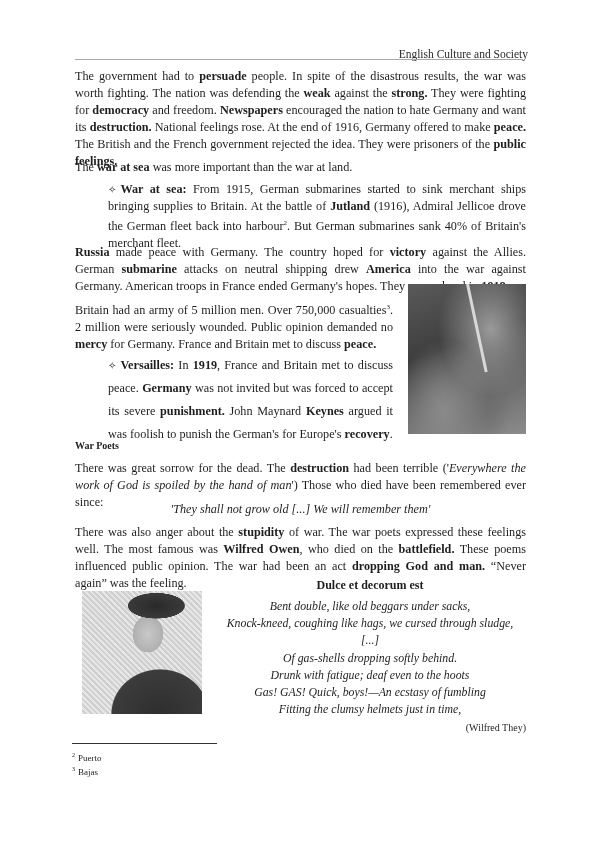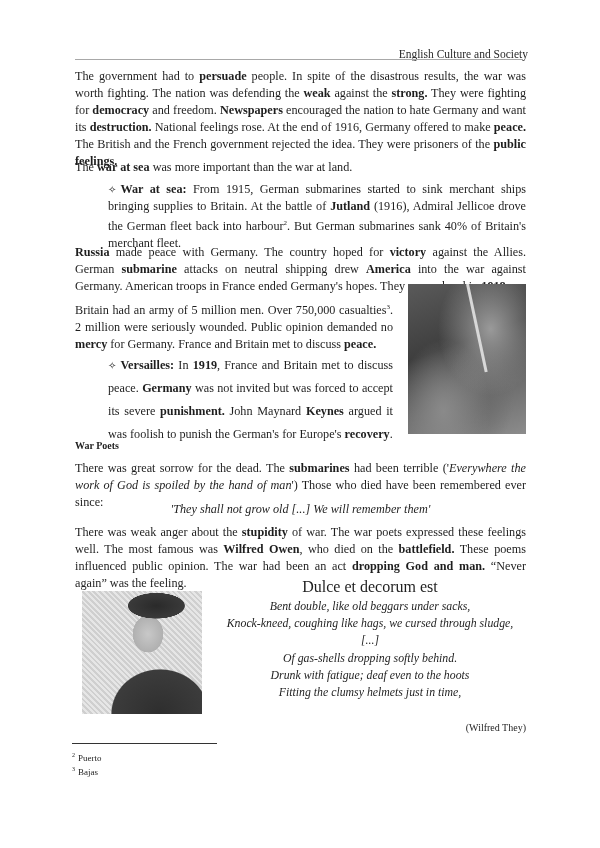--- a/index.html
+++ b/index.html
@@ -44,21 +44,21 @@
       position: absolute; left: 75px; top: 440px; font-size: 10px; font-weight: bold;
     }
     .p5 { top: 460px; }
     .quote-line {
       position: absolute; left: 75px; top: 502px; width: 451px; text-align: center;
       font-size: 12.2px; font-style: italic;
     }
     .p6 { top: 524px; }
     .poem-title {
       position: absolute; left: 200px; top: 578px; width: 340px; text-align: center;
-      font-size: 16px; font-weight: normal;
+      font-size: 12px; font-weight: bold;
     }
     .poem {
       position: absolute; left: 200px; top: 598px; width: 340px; text-align: center;
       font-size: 11.8px; line-height: 17.2px; font-style: italic;
     }
     .poem div { white-space: nowrap; }
     .attribution {
       position: absolute; right: 74px; top: 722px; font-size: 10px;
     }
     .photo-owen {
@@ -90,31 +90,32 @@
   <span class="diamond">✧</span><span><b>War at sea:</b><span> From 1915, German submarines started to sink merchant ships bringing supplies to Britain. At the battle of </span><b>Jutland</b><span> (1916), Admiral Jellicoe drove the German fleet back into harbour</span><sup class="ref">2</sup><span>. But German submarines sank 40% of Britain's merchant fleet.</span></span>
 </div>
 <div class="body-text p3"><b>Russia</b><span> made peace with Germany. The country hoped for </span><b>victory</b><span> against the Allies. German </span><b>submarine</b><span> attacks on neutral shipping drew </span><b>America</b><span> into the war against Germany. American troops in France ended Germany's hopes. They surrendered in </span><b>1918.</b></div>
 <div class="body-text p4"><span>Britain had an army of 5 million men. Over 750,000 casualties</span><sup class="ref">3</sup><span>. 2 million were seriously wounded. Public opinion demanded no </span><b>mercy</b><span> for Germany. France and Britain met to discuss </span><b>peace.</b></div>
 <div class="bullet2">
   <span class="diamond">✧</span><span><b>Versailles:</b><span> In </span><b>1919</b><span>, France and Britain met to discuss peace. </span><b>Germany</b><span> was not invited but was forced to accept its severe </span><b>punishment.</b><span> John Maynard </span><b>Keynes</b><span> argued it was foolish to punish the German's for Europe's </span><b>recovery</b><span>.</span></span>
 </div>
 <div class="photo-soldiers"></div>
 
 <div class="h-warpoets">War Poets</div>
-<div class="body-text p5"><span>There was great sorrow for the dead. The </span><b>submarines</b><span> had been terrible ('</span><i>Everywhere the work of God is spoiled by the hand of man</i><span>') Those who died have been remembered ever since:</span></div>
+<div class="body-text p5"><span>There was great sorrow for the dead. The </span><b>destruction</b><span> had been terrible ('</span><i>Everywhere the work of God is spoiled by the hand of man</i><span>') Those who died have been remembered ever since:</span></div>
 <div class="quote-line">'They shall not grow old [...] We will remember them'</div>
-<div class="body-text p6"><span>There was weak anger about the </span><b>stupidity</b><span> of war. The war poets expressed these feelings well. The most famous was </span><b>Wilfred Owen</b><span>, who died on the </span><b>battlefield.</b><span> These poems influenced public opinion. The war had been an act </span><b>dropping God and man.</b><span> “Never again” was the feeling.</span></div>
+<div class="body-text p6"><span>There was also anger about the </span><b>stupidity</b><span> of war. The war poets expressed these feelings well. The most famous was </span><b>Wilfred Owen</b><span>, who died on the </span><b>battlefield.</b><span> These poems influenced public opinion. The war had been an act </span><b>dropping God and man.</b><span> “Never again” was the feeling.</span></div>
 
 <div class="photo-owen"></div>
 <div class="poem-title">Dulce et decorum est</div>
 <div class="poem">
   <div>Bent double, like old beggars under sacks,</div>
   <div>Knock-kneed, coughing like hags, we cursed through sludge,</div>
   <div>[...]</div>
   <div>Of gas-shells dropping softly behind.</div>
   <div>Drunk with fatigue; deaf even to the hoots</div>
+  <div>Gas! GAS! Quick, boys!—An ecstasy of fumbling</div>
   <div>Fitting the clumsy helmets just in time,</div>
 </div>
 <div class="attribution">(Wilfred They)</div>
 
 <div class="footnote-rule"></div>
 <div class="footnote fn1"><sup>2</sup><span>Puerto</span></div>
 <div class="footnote fn2"><sup>3</sup><span>Bajas</span></div>
 
 </body></html>

